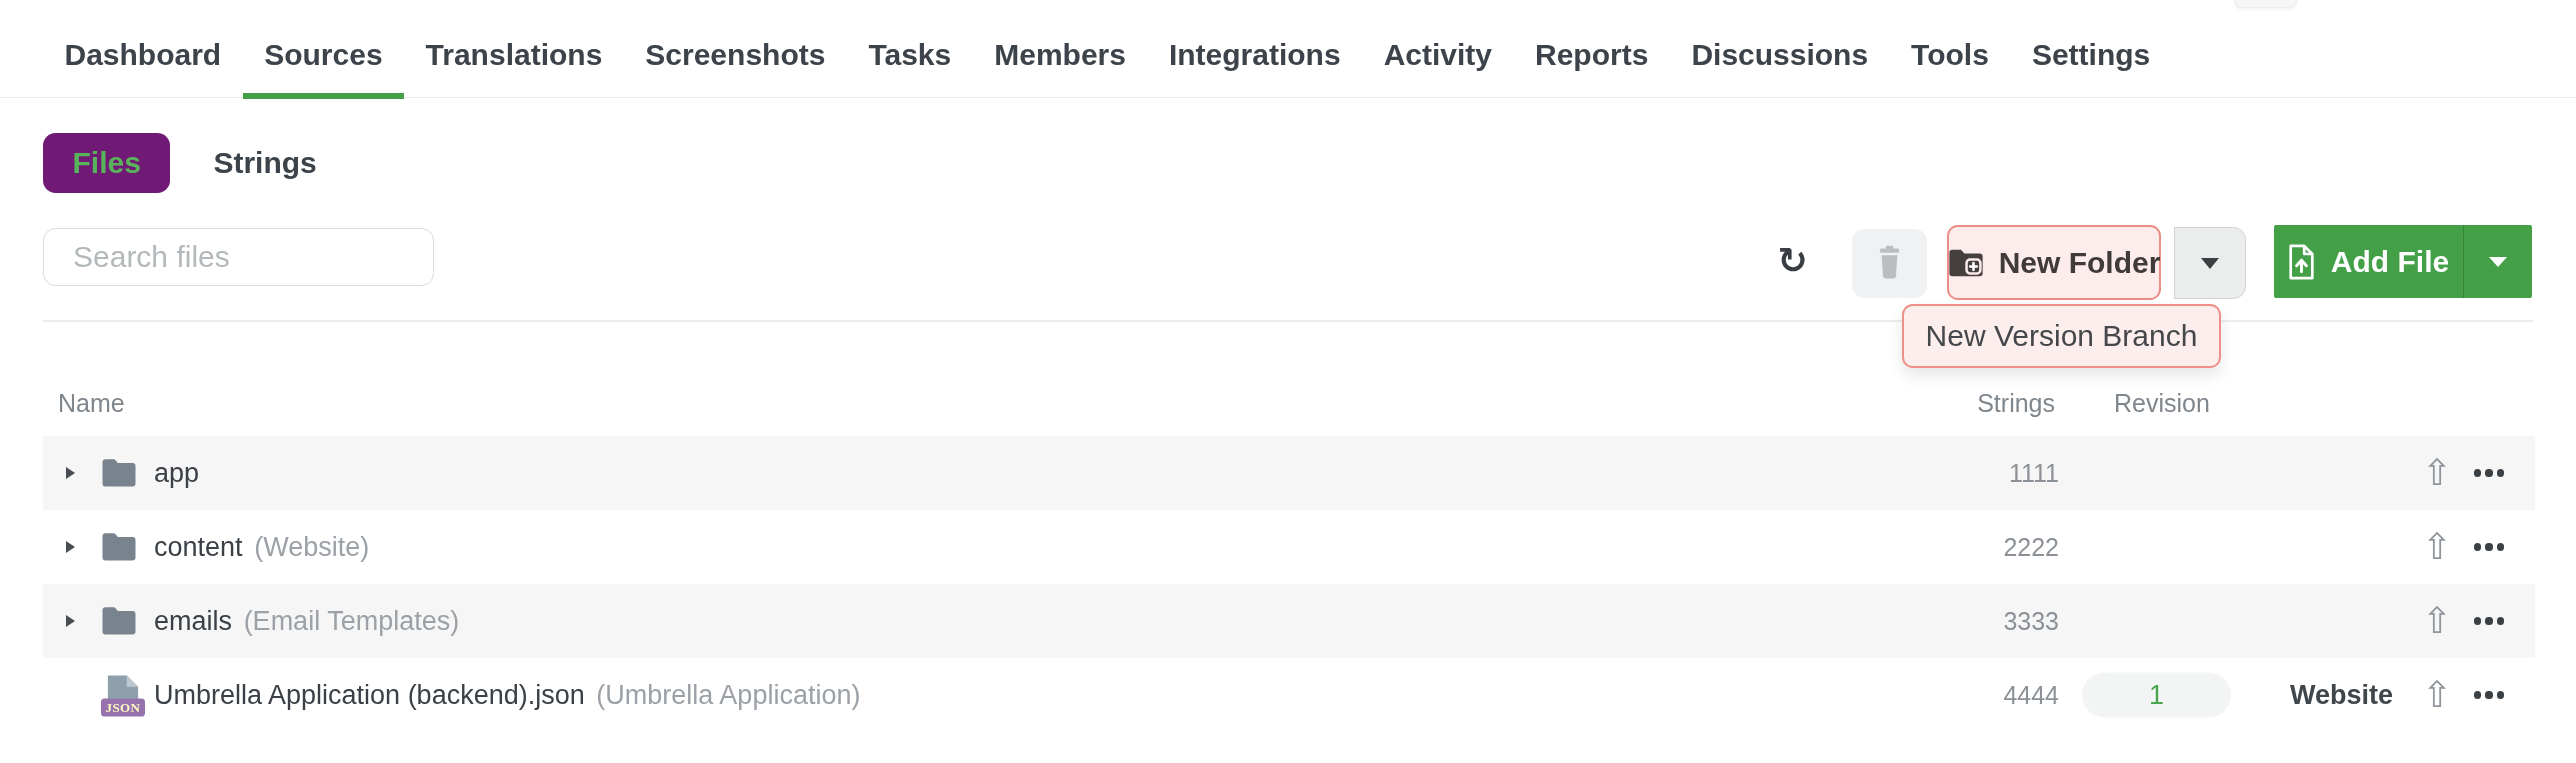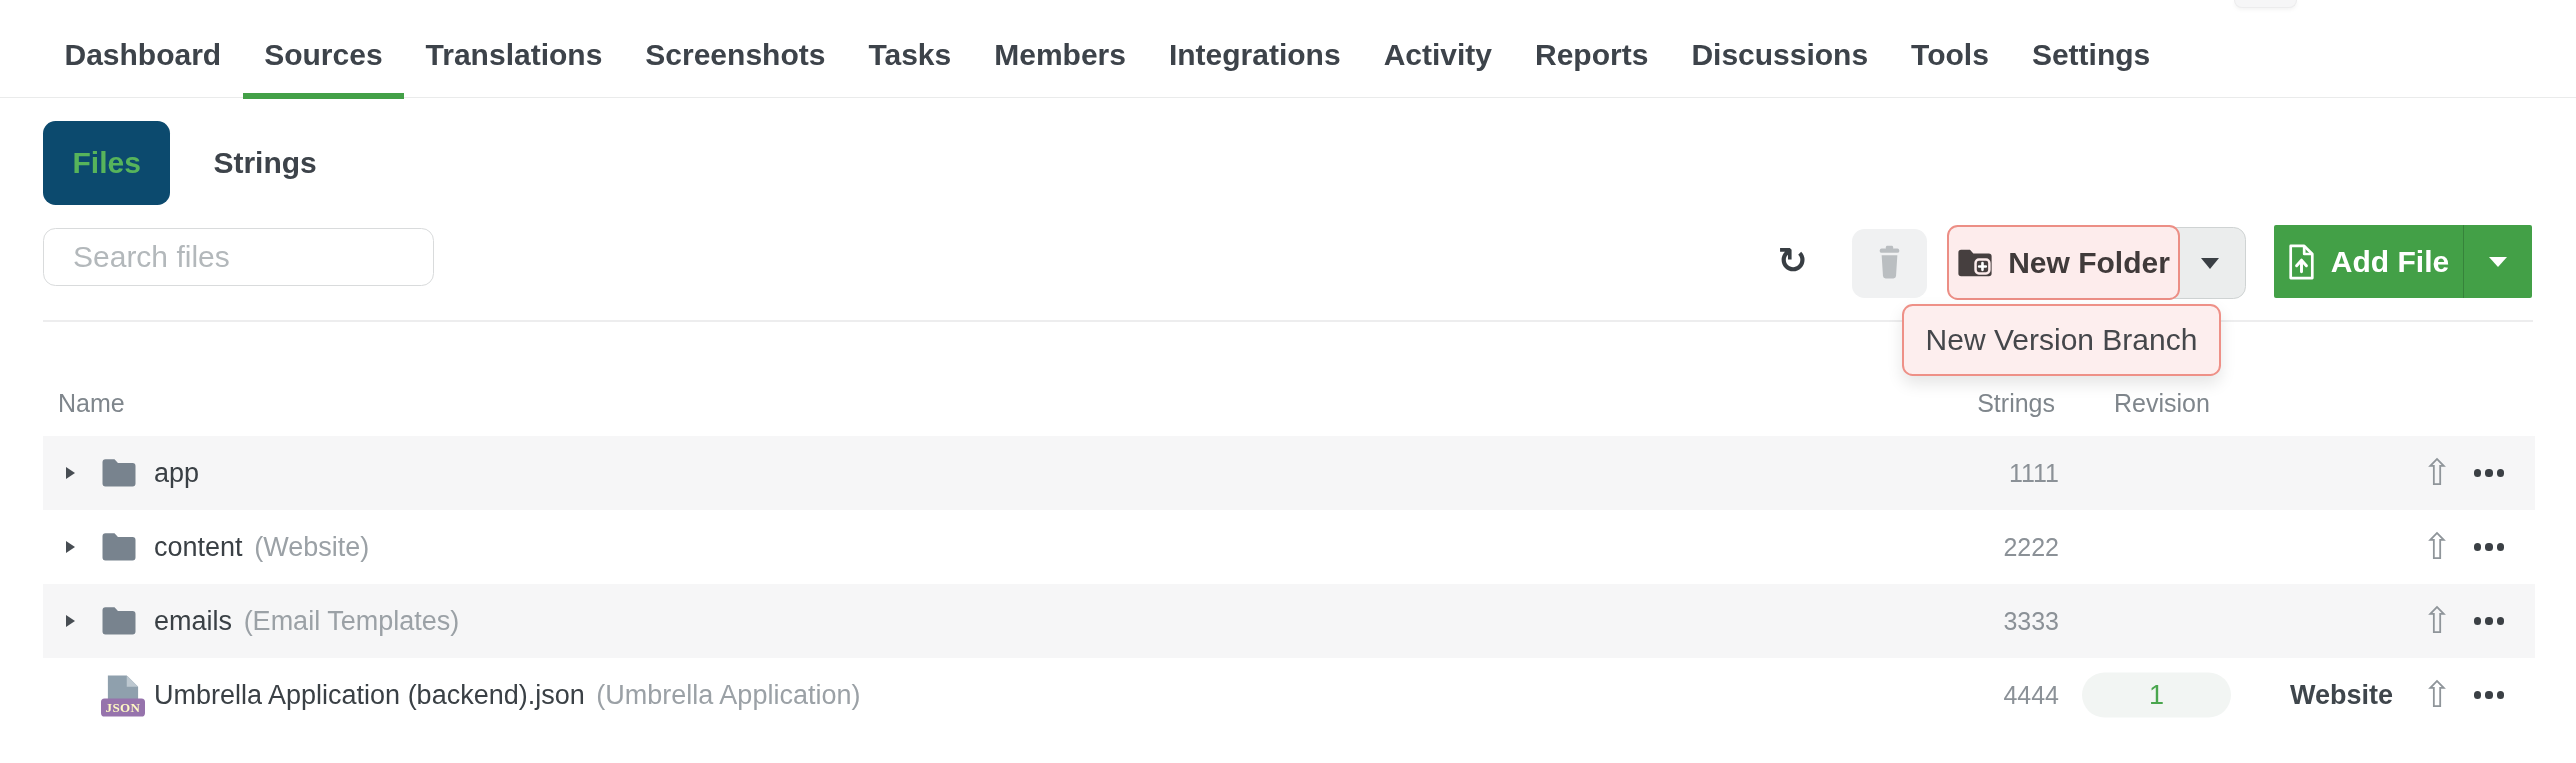--- a/index.html
+++ b/index.html
@@ -28,22 +28,22 @@
     cursor:pointer; white-space:nowrap;
   }
   .nav-item.active::after {
     content:""; position:absolute; left:0; right:0; bottom:-1.8px;
     height:6.3px; background:#43a047;
   }
 
   
   .subnav { position:absolute; top:127px; left:43px; height:72px; display:flex; align-items:center; }
   .pill-files {
-    height:84px; padding:0 29.5px; display:flex; align-items:center;
-    background:#0c4a6e; color:#57b45b; border-radius:12.5px;
+    height:60px; padding:0 29.5px; display:flex; align-items:center;
+    background:#701a75; color:#57b45b; border-radius:12.5px;
     font-size:30px; font-weight:600; cursor:pointer;
   }
   .tab-strings { margin-left:43px; font-size:30px; font-weight:600; color:#3d434a; cursor:pointer; }
 
   
   .search-input {
     position:absolute; left:43px; top:228px; width:391px; height:58px;
     border:1.8px solid #d9dbdc; border-radius:12.5px; font-size:30px;
     padding:0 29px; color:#3d434a; outline:none; background:#fff;
     font-family:"Liberation Sans", sans-serif;
@@ -55,21 +55,21 @@
     background:none; border:none; cursor:pointer;
     font-family:"DejaVu Sans", sans-serif; font-size:36px; font-weight:bold;
     color:#383e43; line-height:50px; text-align:center; padding:0;
   }
   .trash-btn {
     position:absolute; left:1852px; top:229px; width:75px; height:69px;
     background:#f0f1f2; border:none; border-radius:12.5px;
     display:flex; align-items:center; justify-content:center; cursor:pointer;
   }
   .new-folder-btn {
-    position:absolute; left:1947px; top:225px; width:233px; height:75px;
+    position:absolute; left:1947px; top:225px; width:214px; height:75px;
     background:#fdecec; border:2.7px solid #ec8e85; border-radius:10.7px;
     display:flex; align-items:center; justify-content:center; gap:15px;
     font-size:30px; font-weight:600; color:#403a3a; z-index:3; cursor:pointer;
     font-family:"Liberation Sans", sans-serif; white-space:nowrap;
   }
   .nf-caret-btn {
     position:absolute; left:2174px; top:227px; width:72px; height:72px;
     background:#ebeded; border:1.8px solid #cfd3d3;
     border-radius:0 12.5px 12.5px 0; display:flex; align-items:center;
     justify-content:center; z-index:1; cursor:pointer;
@@ -80,21 +80,21 @@
   .add-file-btn {
     position:absolute; left:2274px; top:225px; width:258px; height:73px;
     background:#43a047; border:none; border-radius:2px; display:flex;
     align-items:stretch; color:#fff; cursor:pointer; padding:0;
     font-family:"Liberation Sans", sans-serif;
   }
   .af-main { flex:1; display:flex; align-items:center; justify-content:center; gap:16px; font-size:30px; font-weight:600; color:#fff; white-space:nowrap; }
   .af-caret { width:69px; border-left:1.8px solid rgba(0,0,0,0.18); display:flex; align-items:center; justify-content:center; }
 
   .nvb-menu {
-    position:absolute; left:1902px; top:304px; width:319px; height:72px;
+    position:absolute; left:1902px; top:304px; width:319px; height:64px;
     background:#fdeeee; border:2.7px solid #ee9087; border-radius:10.7px;
     display:flex; align-items:center; justify-content:center;
     font-size:30px; color:#45474b; z-index:5; cursor:pointer;
     box-shadow:0 7.2px 16px rgba(0,0,0,0.10); white-space:nowrap;
   }
 
   
   .table-divider { position:absolute; left:43px; right:43px; top:320px; height:1.8px; background:#ededee; }
   .th { position:absolute; top:390px; font-size:25px; color:#7f868c; line-height:27px; }
   .th-name { left:58px; }

